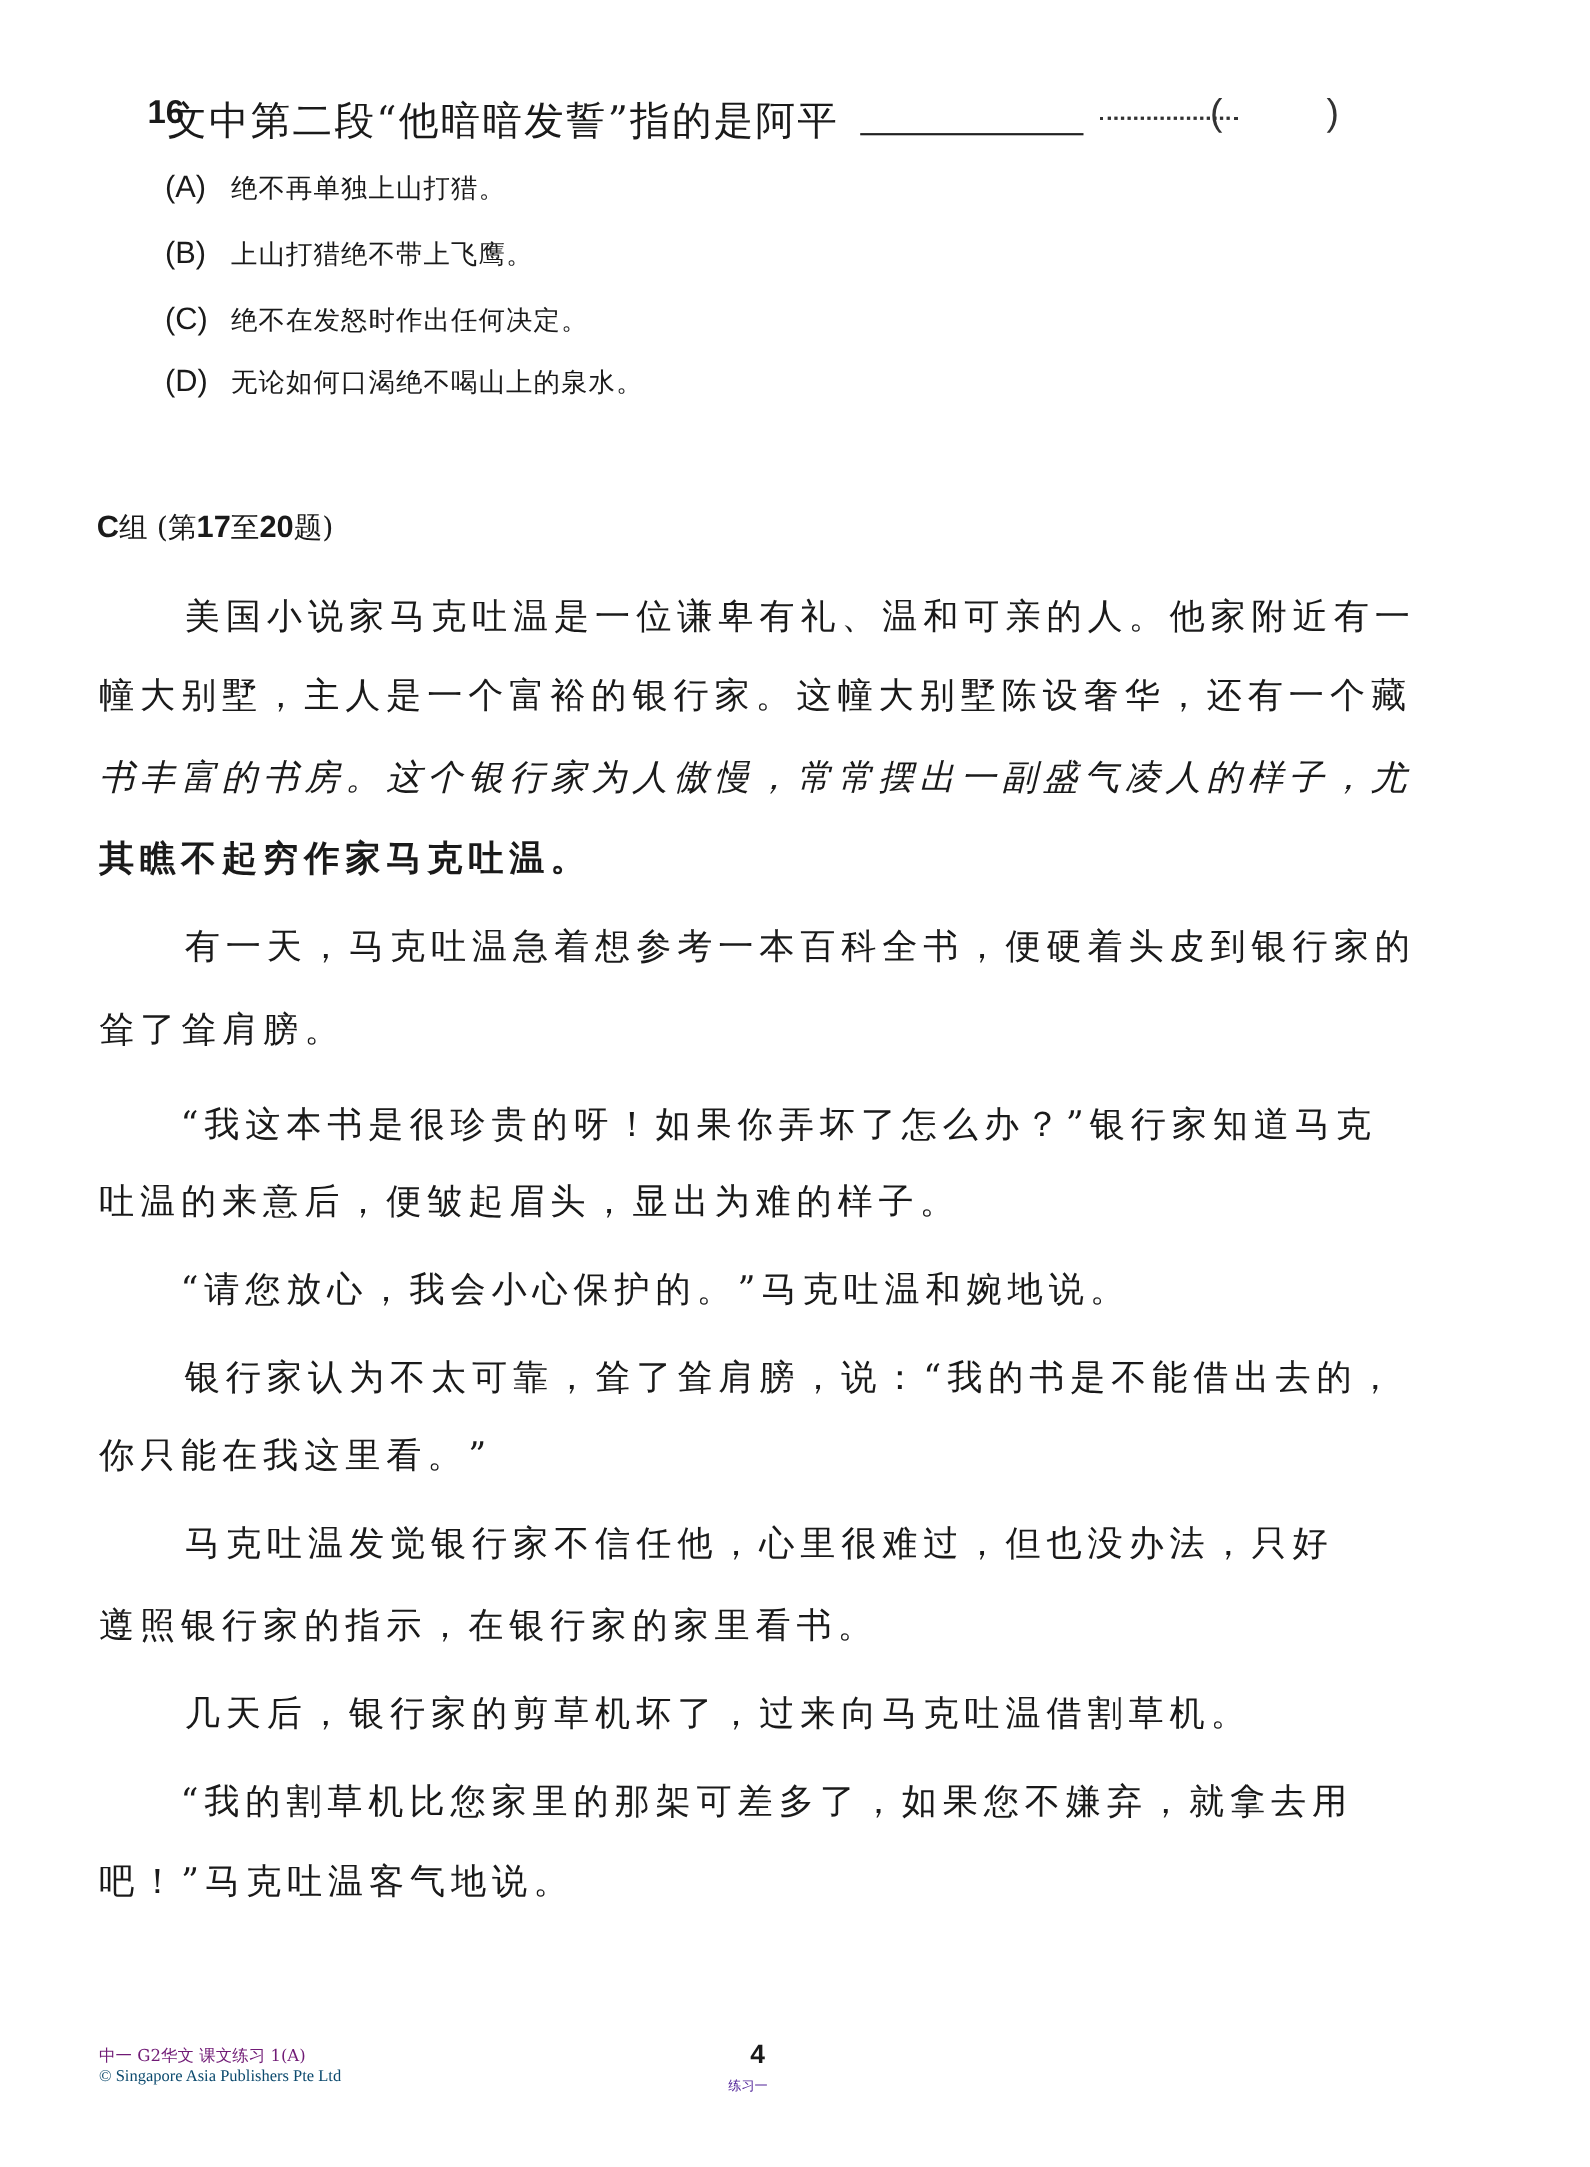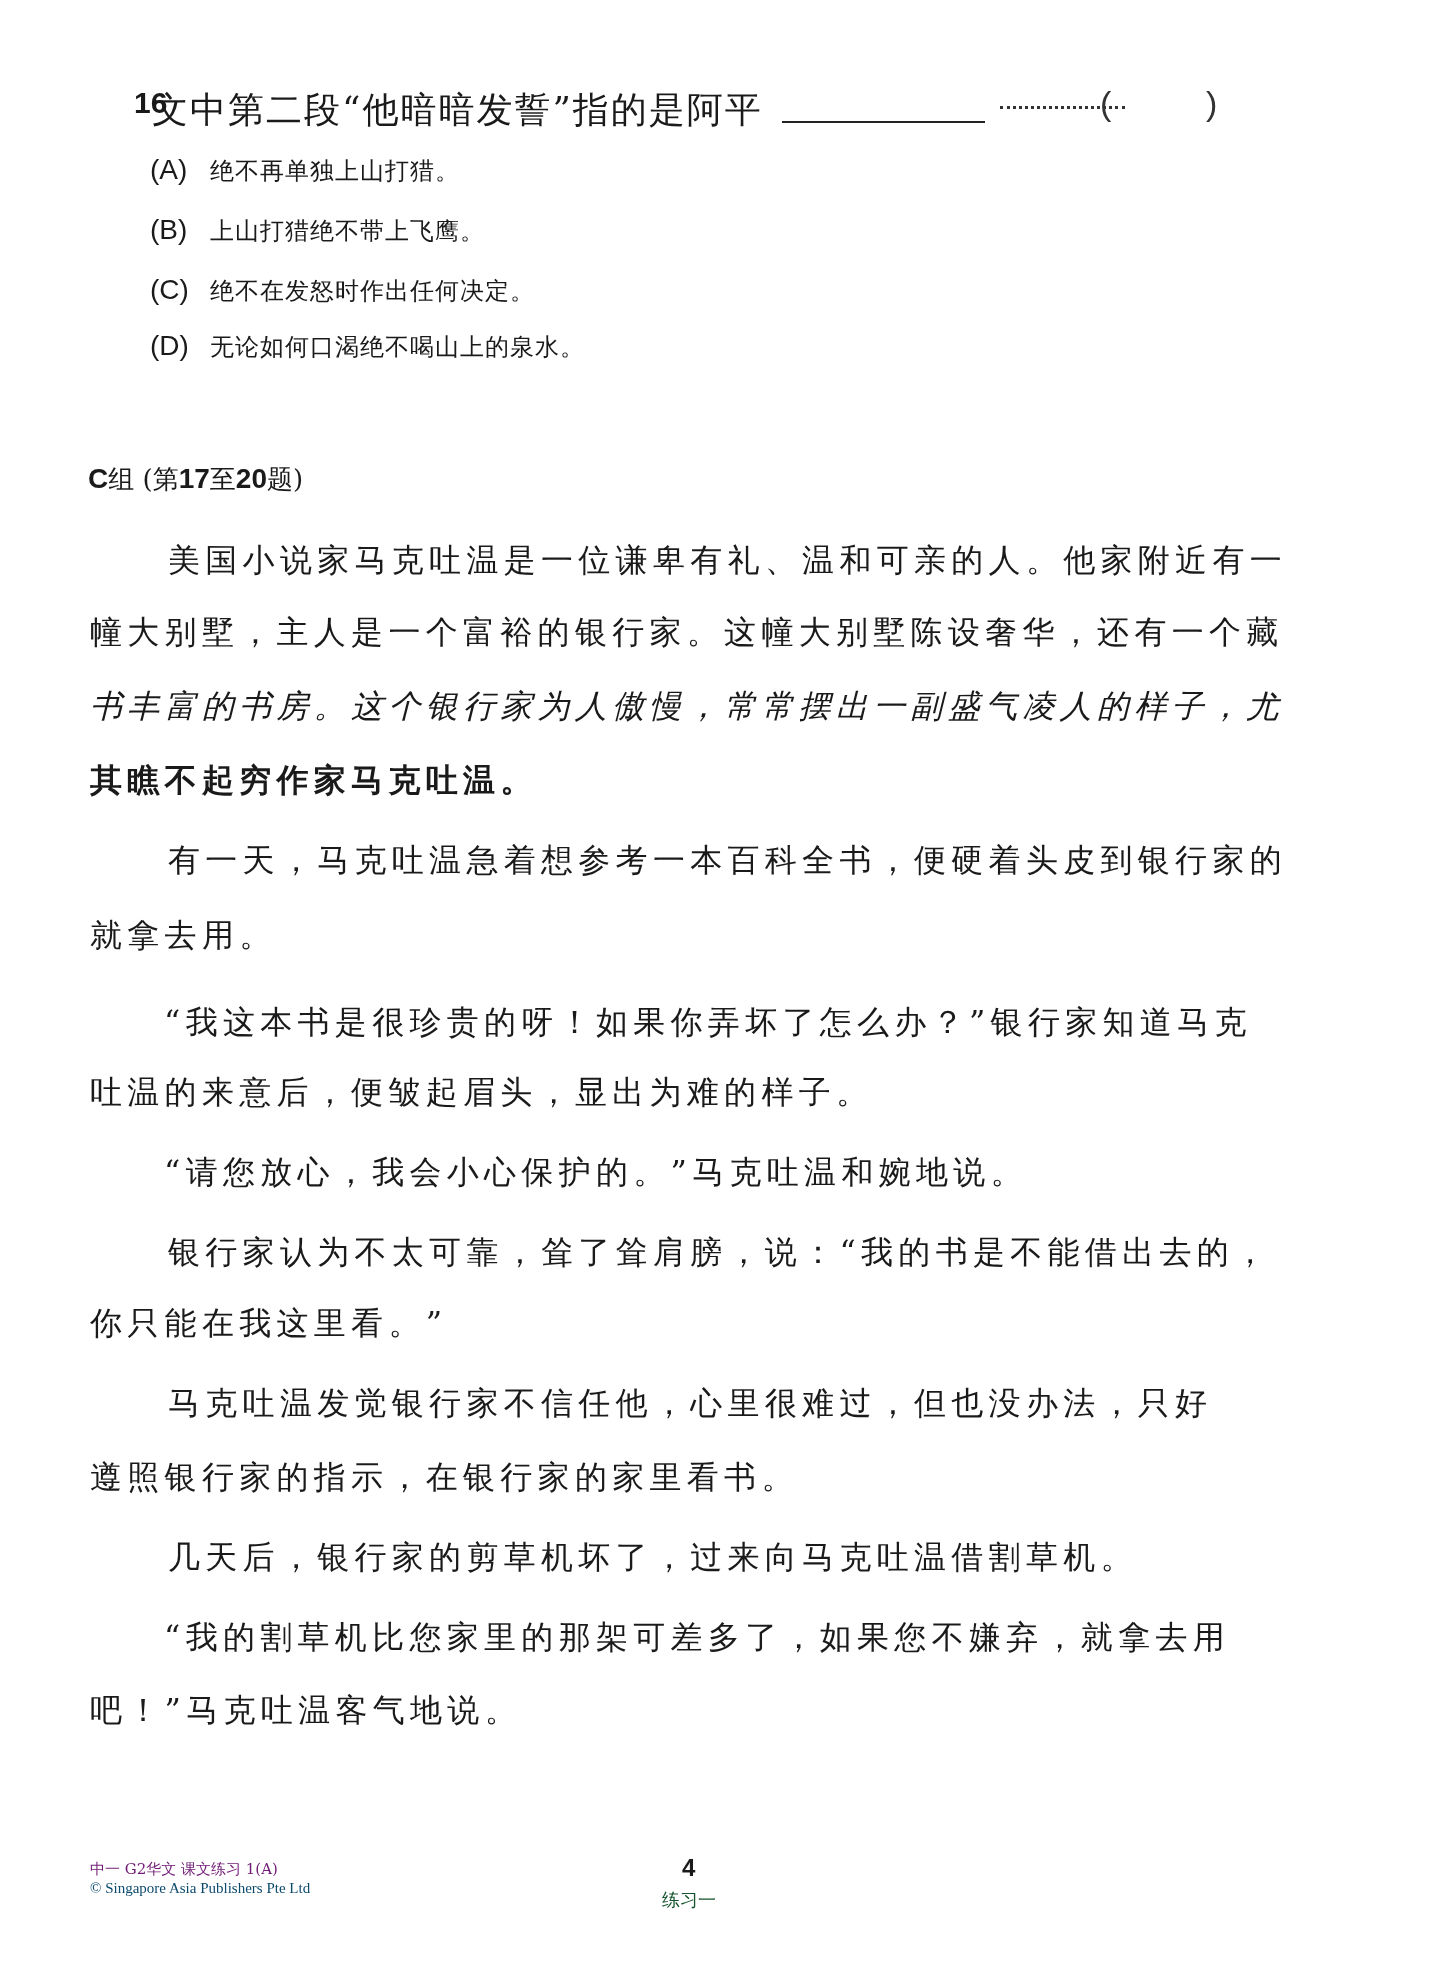--- a/index.html
+++ b/index.html
@@ -12,21 +12,21 @@
   .opt-text { font-size:24px; letter-spacing:1px; }
   .blank { position:absolute; height:0; border-top:2px solid #222; }
   .dots { position:absolute; height:0; border-top:3px dotted #333; }
   .paren { font-family:"Liberation Sans", sans-serif; font-size:34px; font-weight:300; color:#333; }
   .section { font-size:26px; }
   .section b { font-family:"Liberation Sans", sans-serif; font-weight:bold; font-size:28px; }
   .pline { font-size:32px; letter-spacing:5.3px; line-height:40px; }
   .foot1 { font-size:15px; color:#701a75; }
   .foot2 { font-family:"Liberation Serif", serif; font-size:15px; color:#0c4a6e; }
   .pgnum { font-family:"Liberation Sans", sans-serif; font-weight:bold; font-size:24px; }
-  .pgsub { font-size:18px; color:#14532d; }
+  .pgsub { font-size:12px; color:#4c1d95; }
 </style>
 </head>
 <body>
 
 <div class="abs qnum" style="left:90px; top:86px;">16</div>
 <div class="abs qtext" style="left:152px; top:86px;">文中第二段“他暗暗发誓”指的是阿平</div>
 <div class="blank" style="left:782px; top:121px; width:203px;"></div>
 <div class="dots" style="left:1000px; top:106px; width:125px;"></div>
 <div class="abs paren" style="left:1100px; top:84px;">(</div>
 <div class="abs paren" style="left:1206px; top:84px;">)</div>
@@ -49,21 +49,21 @@
   <b>C</b><span>组 (第</span><b>17</b><span>至</span><b>20</b><span>题)</span>
 </div>
 
 <div>
   <div class="abs pline" style="left:168px; top:540px;">美国小说家马克吐温是一位谦卑有礼、温和可亲的人。他家附近有一</div>
   <div class="abs pline" style="left:90px; top:612px;">幢大别墅，主人是一个富裕的银行家。这幢大别墅陈设奢华，还有一个藏</div>
   <div class="abs pline" style="left:90px; top:686px;font-style:italic;">书丰富的书房。这个银行家为人傲慢，常常摆出一副盛气凌人的样子，尤</div>
   <div class="abs pline" style="left:90px; top:760px;font-weight:bold;">其瞧不起穷作家马克吐温。</div>
 
   <div class="abs pline" style="left:168px; top:840px;">有一天，马克吐温急着想参考一本百科全书，便硬着头皮到银行家的</div>
-  <div class="abs pline" style="left:90px; top:915px;">就拿去用。</div>
+  <div class="abs pline" style="left:90px; top:915px;">耸了耸肩膀。</div>
 
   <div class="abs pline" style="left:164px; top:1002px;">“我这本书是很珍贵的呀！如果你弄坏了怎么办？”银行家知道马克</div>
   <div class="abs pline" style="left:90px; top:1072px;">吐温的来意后，便皱起眉头，显出为难的样子。</div>
 
   <div class="abs pline" style="left:164px; top:1152px;">“请您放心，我会小心保护的。”马克吐温和婉地说。</div>
 
   <div class="abs pline" style="left:168px; top:1232px;">银行家认为不太可靠，耸了耸肩膀，说：“我的书是不能借出去的，</div>
   <div class="abs pline" style="left:90px; top:1303px;">你只能在我这里看。”</div>
 
   <div class="abs pline" style="left:168px; top:1383px;">马克吐温发觉银行家不信任他，心里很难过，但也没办法，只好</div>

